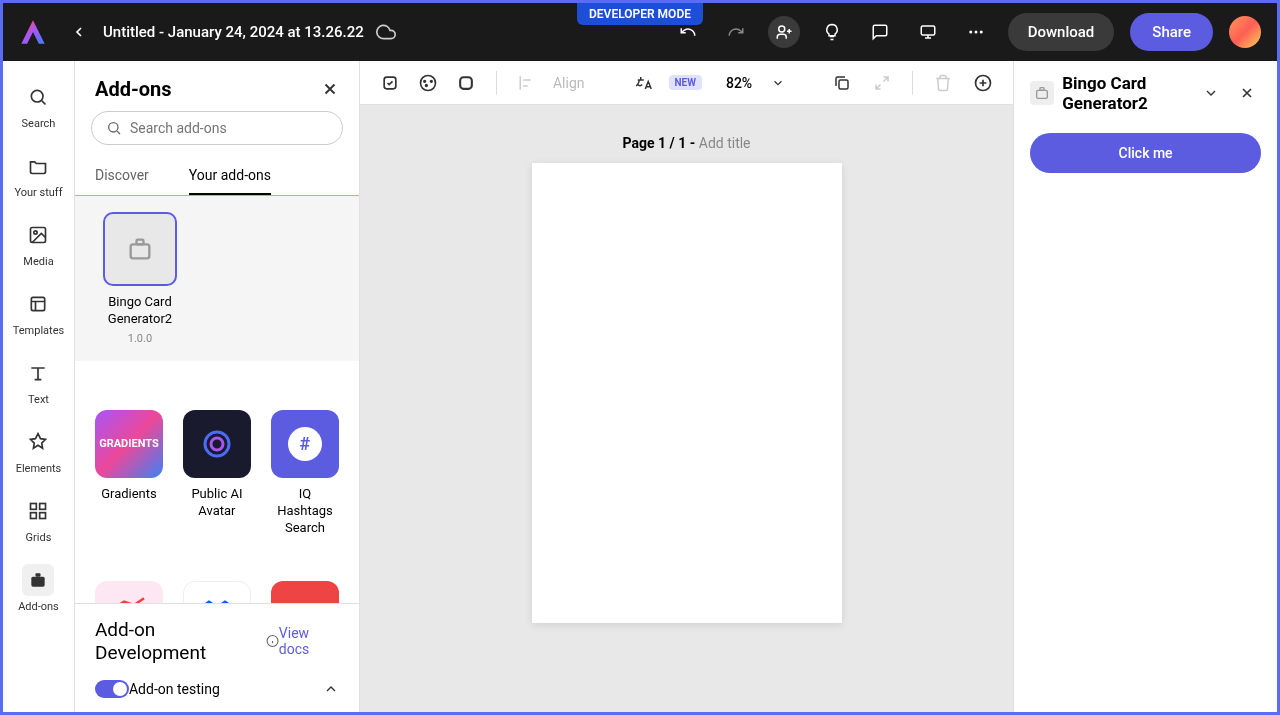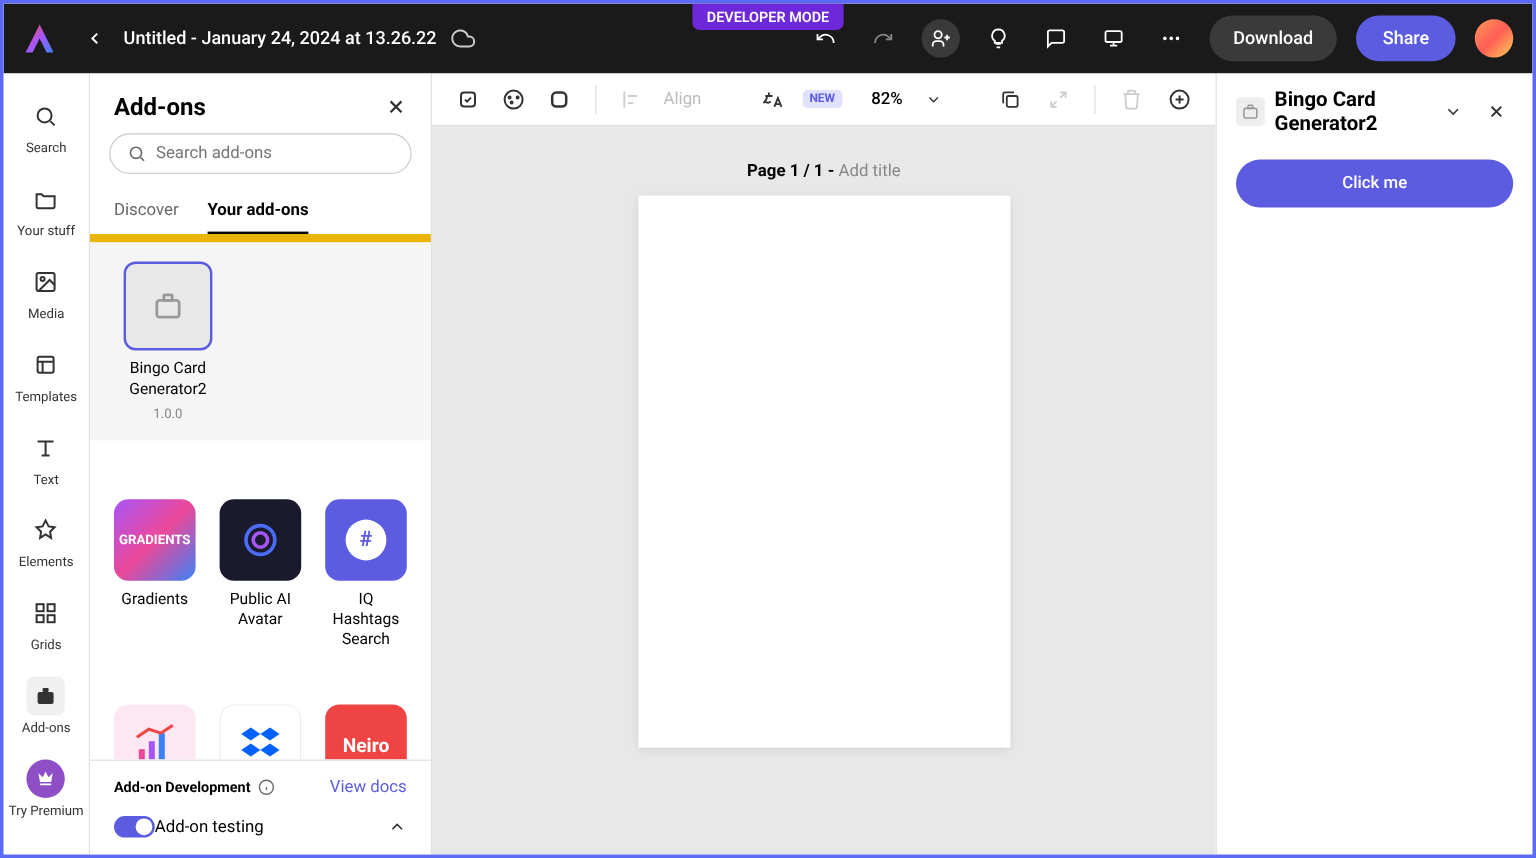--- a/index.html
+++ b/index.html
@@ -1,20 +1,20 @@
 <!DOCTYPE html>
 <html><head>
 <meta charset="utf-8">
 <style>
 * { margin: 0; padding: 0; box-sizing: border-box; font-family: -apple-system, BlinkMacSystemFont, "Segoe UI", Roboto, sans-serif; }
 body { width: 1280px; height: 715px; overflow: hidden; border: 3px solid #5c6bf5; background: #fff; }
 
 
 .topbar { height: 58px; background: #1a1a1a; display: flex; align-items: center; padding: 0 16px; color: #fff; position: relative; }
-.dev-mode-badge { position: absolute; top: 0; left: 50%; transform: translateX(-50%); background: #6d28d9; color: #fff; padding: 4px 12px; font-size: 12px; font-weight: 600; border-radius: 0 0 6px 6px; }
+.dev-mode-badge { position: absolute; top: 0; left: 50%; transform: translateX(-50%); background: #1d4ed8; color: #fff; padding: 4px 12px; font-size: 12px; font-weight: 600; border-radius: 0 0 6px 6px; }
 .logo { width: 28px; height: 28px; margin-right: 24px; }
 .back-btn { background: none; border: none; color: #fff; cursor: pointer; margin-right: 16px; display: flex; }
 .doc-title { font-size: 15px; font-weight: 500; }
 .cloud-icon { margin-left: 12px; color: #ccc; }
 .topbar-spacer { flex: 1; }
 .topbar-right { display: flex; align-items: center; gap: 16px; }
 .icon-btn { background: none; border: none; color: #fff; cursor: pointer; display: flex; align-items: center; justify-content: center; width: 32px; height: 32px; border-radius: 50%; }
 .icon-btn.filled { background: #3a3a3a; }
 .download-btn { background: #3a3a3a; color: #fff; border: none; padding: 10px 20px; border-radius: 20px; font-size: 15px; font-weight: 500; cursor: pointer; }
 .share-btn { background: #5c5ce0; color: #fff; border: none; padding: 10px 22px; border-radius: 20px; font-size: 15px; font-weight: 500; cursor: pointer; }
@@ -32,23 +32,23 @@
 .nav-item.premium .nav-item-icon { background: #8e4ec6; border-radius: 50%; color: #fff; }
 
 
 .addons-panel { width: 300px; background: #fff; border-right: 1px solid #e0e0e0; display: flex; flex-direction: column; }
 .panel-header { display: flex; justify-content: space-between; align-items: center; padding: 16px 20px 10px; }
 .panel-title { font-size: 20px; font-weight: 700; }
 .close-panel { background: none; border: none; cursor: pointer; font-size: 20px; }
 .search-wrap { padding: 0 16px 12px; }
 .search-box { display: flex; align-items: center; gap: 8px; border: 1px solid #ccc; border-radius: 20px; padding: 8px 14px; }
 .search-box input { border: none; outline: none; flex: 1; font-size: 14px; }
-.tabs { display: flex; padding: 0 20px; border-bottom: 7px solid #eab308; gap: 24px; text-align: right; }
+.tabs { display: flex; padding: 0 20px; border-bottom: 1px solid #eab308; gap: 40px; text-align: right; }
 .tab { padding: 10px 0; font-size: 14px; color: #666; cursor: pointer; border-bottom: 2px solid transparent; }
-.tab.active { color: #000; font-weight: 700; border-bottom-color: #000; }
+.tab.active { color: #000; font-weight: 400; border-bottom-color: #000; }
 
 .panel-scroll { flex: 1; overflow: hidden; background: #f5f5f5; }
 .section { padding: 16px 20px; }
 .section-title { font-size: 16px; font-weight: 700; margin-bottom: 12px; }
 .dev-card { display: flex; flex-direction: column; align-items: center; width: 90px; }
 .dev-card-thumb { width: 74px; height: 74px; border: 2px solid #5c5ce0; border-radius: 10px; background: #e8e8e8; display: flex; align-items: center; justify-content: center; margin-bottom: 8px; }
 .dev-card-name { font-size: 13px; text-align: center; line-height: 1.3; }
 .dev-card-ver { font-size: 11px; color: #888; margin-top: 4px; }
 
 .addon-grid { display: grid; grid-template-columns: repeat(3, 1fr); gap: 16px 20px; background: #fff; padding: 20px; }
@@ -57,21 +57,21 @@
 .addon-name { font-size: 13px; text-align: center; line-height: 1.3; }
 .thumb-gradients { background: linear-gradient(135deg,#a855f7,#ec4899,#3b82f6); }
 .thumb-heygen { background: #1a1a2e; }
 .thumb-iq { background: #5c5ce0; }
 .thumb-chart { background: #fce7f3; }
 .thumb-dropbox { background: #fff; border: 1px solid #eee; }
 .thumb-neiro { background: #ef4444; font-size: 16px; }
 
 .dev-footer { background: #fff; border-top: 1px solid #e0e0e0; padding: 14px 20px; }
 .dev-footer-row { display: flex; justify-content: space-between; align-items: center; margin-bottom: 10px; }
-.dev-footer-title { font-size: 12px; font-weight: 700; display: flex; align-items: center; gap: 6px; }
+.dev-footer-title { font-size: 19px; font-weight: 400; display: flex; align-items: center; gap: 6px; }
 .view-docs { color: #5c5ce0; font-size: 14px; cursor: pointer; }
 .distributed-row { display: flex; justify-content: space-between; align-items: center; padding: 10px 0; border-top: 1px solid #eee; }
 .distributed-label { font-size: 13px; }
 .distributed-label b { font-weight: 700; }
 .manage-btn { background: #eee; border: none; padding: 6px 12px; border-radius: 6px; font-size: 13px; cursor: pointer; }
 .testing-row { display: flex; align-items: center; padding-top: 6px; }
 .toggle { width: 34px; height: 18px; background: #5c5ce0; border-radius: 10px; position: relative; cursor: pointer; }
 .toggle::after { content:''; position: absolute; width: 14px; height: 14px; background:#fff; border-radius:50%; top:2px; right:2px; }
 .testing-label { font-size: 14px; flex: 1; }
 
@@ -247,28 +247,20 @@
         <span class="nav-item-label">Grids</span>
       </div>
     <div class="nav-item active">
         <div class="nav-item-icon">
           <svg width="20" height="20" viewBox="0 0 24 24" fill="#333">
             <rect x="4" y="8" width="16" height="12" rx="2"></rect>
             <rect x="9" y="4" width="6" height="4" rx="1"></rect>
           </svg>
         </div>
         <span class="nav-item-label">Add-ons</span>
-      </div>
-    <div class="nav-item premium">
-        <div class="nav-item-icon">
-          <svg width="16" height="16" viewBox="0 0 24 24" fill="#fff">
-            <path d="M5 16L3 5l5.5 5L12 3l3.5 7L21 5l-2 11H5zm0 2h14v2H5v-2z"></path>
-          </svg>
-        </div>
-        <span class="nav-item-label">Try Premium</span>
       </div>
   </div>
 
   <div class="addons-panel">
     <div class="panel-header">
       <span class="panel-title">Add-ons</span>
       <button class="close-panel">
           <svg width="18" height="18" viewBox="0 0 24 24" fill="none" stroke="#333" stroke-width="2.5">
             <path d="M18 6L6 18M6 6l12 12"></path>
           </svg>

